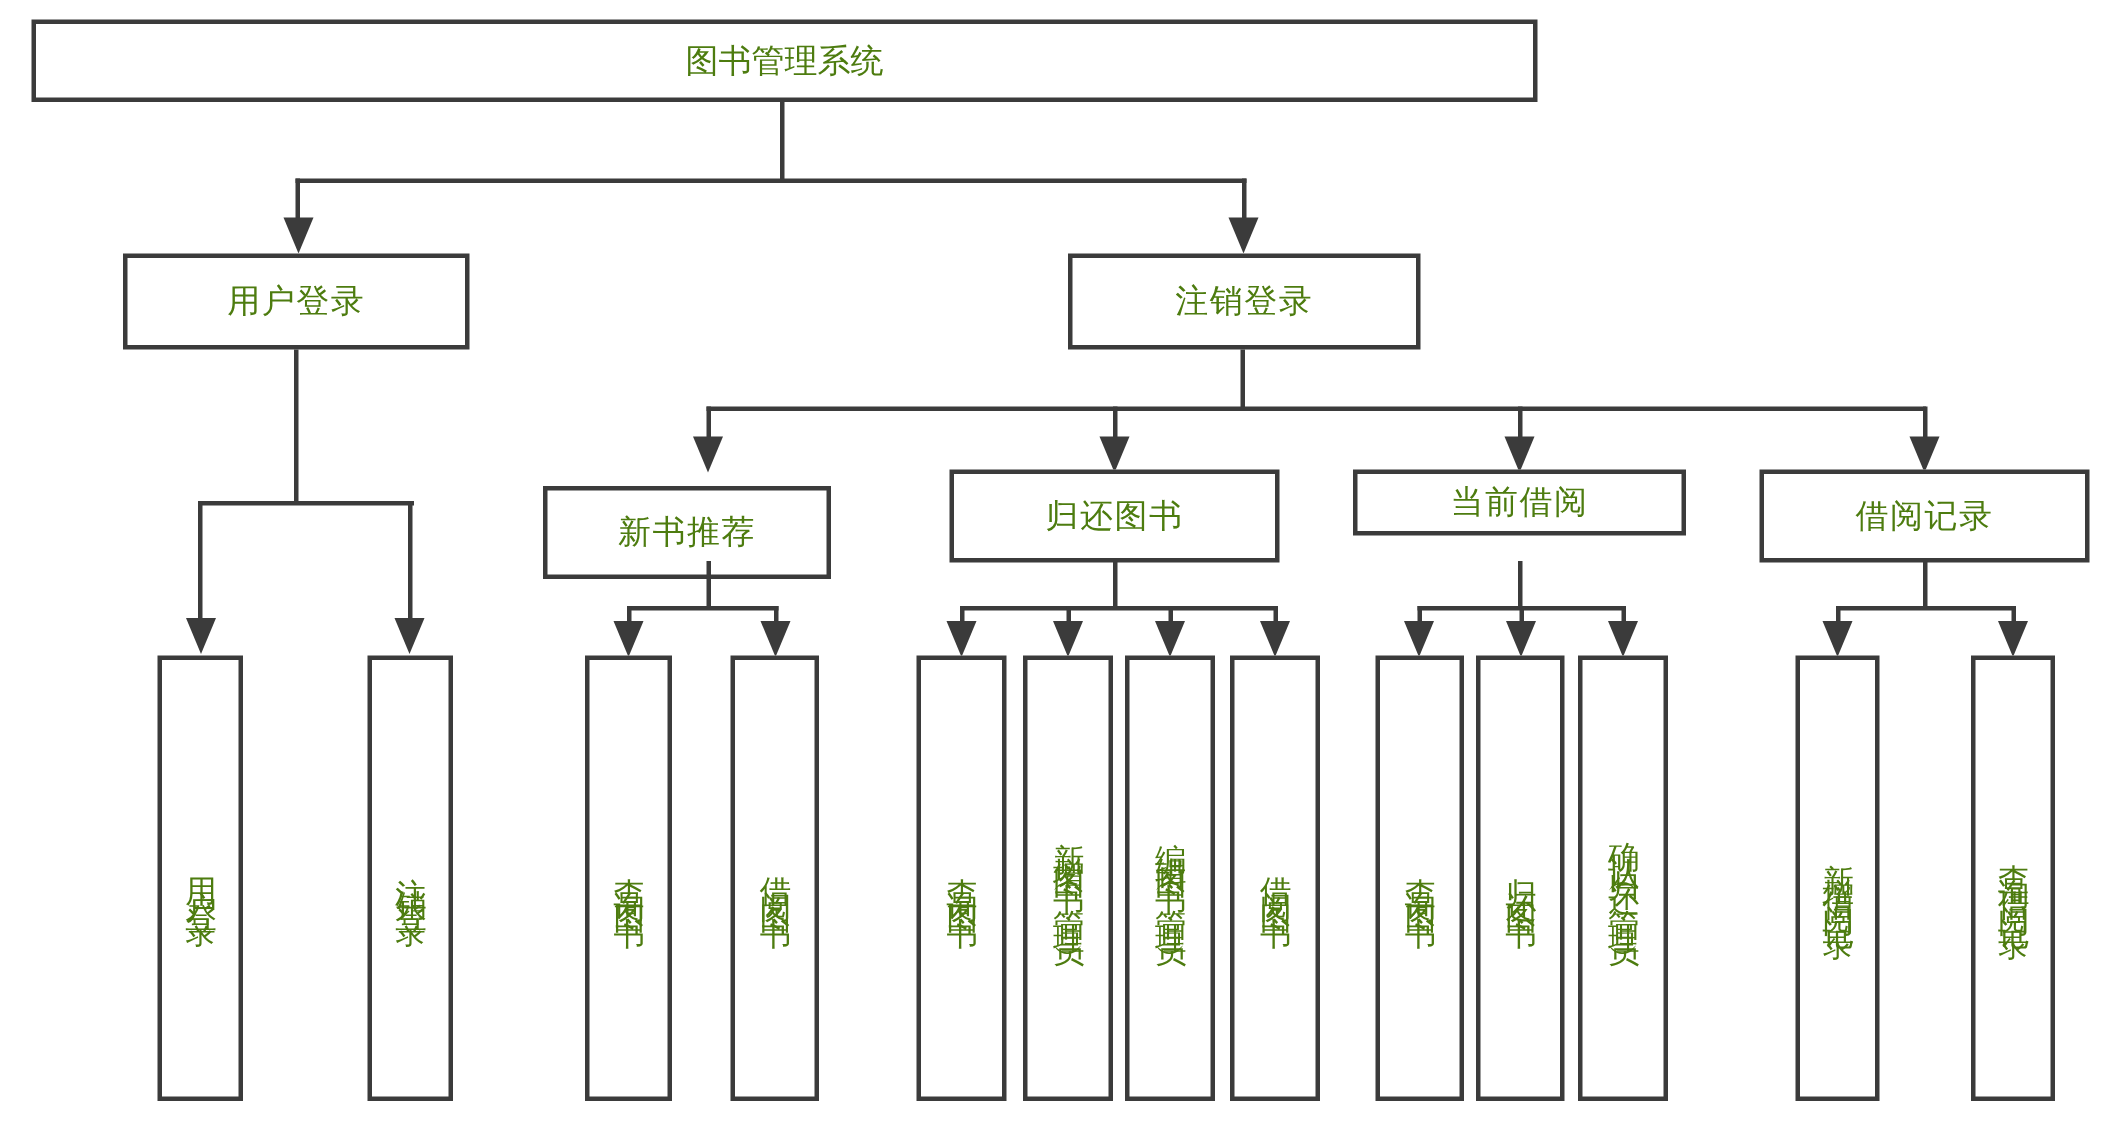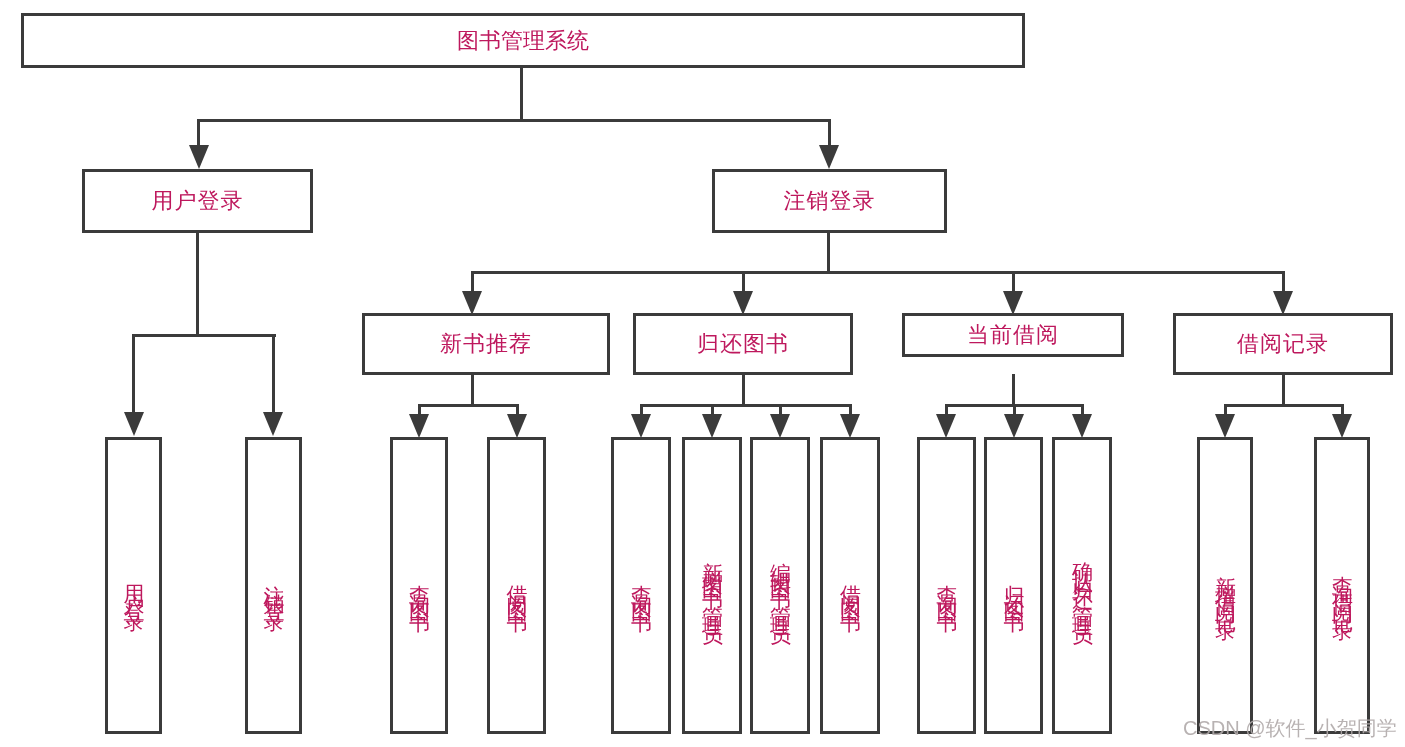--- a/index.html
+++ b/index.html
@@ -2,22 +2,22 @@
 <html><head>
 <meta charset="utf-8">
 <style>
   html,body { margin:0; padding:0; background:#ffffff; }
   .canvas {
     position:relative; width:1405px; height:747px; background:#ffffff;
     font-family:"Liberation Sans", sans-serif; overflow:hidden;
   }
   .node {
     position:absolute; box-sizing:border-box;
-    border:3px solid #3b3b3b; background:#ffffff; color:#be185d;
-    display:flex; align-items:center; justify-content:center;font-family:Liberation Serif, serif;
+    border:3px solid #3b3b3b; background:#ffffff; color:#4d7c0f;
+    display:flex; align-items:center; justify-content:center;
   }
   .h-node { font-size:22px; letter-spacing:1px; }
   .root-node { font-size:22px; }
   .leaf { font-size:21px; }
   .leaf .vtext {
     writing-mode:vertical-rl; text-orientation:mixed;
     letter-spacing:9px; line-height:1;
   }
   .vline { position:absolute; width:3px; background:#3b3b3b; }
   .hline { position:absolute; height:3px; background:#3b3b3b; }
@@ -65,21 +65,21 @@
   <div class="hline" style="left:471px;top:271px;width:813px;"></div>
   <div class="vline" style="left:471px;top:271px;height:22px;"></div>
   <div class="arrow" style="left:462px;top:291px;"></div>
   <div class="vline" style="left:742px;top:271px;height:22px;"></div>
   <div class="arrow" style="left:733px;top:291px;"></div>
   <div class="vline" style="left:1012px;top:271px;height:22px;"></div>
   <div class="arrow" style="left:1003px;top:291px;"></div>
   <div class="vline" style="left:1282px;top:271px;height:22px;"></div>
   <div class="arrow" style="left:1273px;top:291px;"></div>
 
-  <div class="node h-node" style="left:362px;top:313px;width:248px;height:62px;">
+  <div class="node h-node" style="left:362px;top:324px;width:192px;height:62px;">
     <span>新书推荐</span>
   </div>
   <div class="node h-node" style="left:633px;top:313px;width:220px;height:62px;">
     <span>归还图书</span>
   </div>
   <div class="node h-node" style="left:902px;top:313px;width:222px;height:44px;">
     <span>当前借阅</span>
   </div>
   <div class="node h-node" style="left:1173px;top:313px;width:220px;height:62px;">
     <span>借阅记录</span>
@@ -156,15 +156,14 @@
     <span class="vtext">确认归还（管理员）</span>
   </div>
 
   <div class="node leaf" style="left:1197px;top:437px;width:56px;height:297px;">
     <span class="vtext">新增借阅记录</span>
   </div>
   <div class="node leaf" style="left:1314px;top:437px;width:56px;height:297px;">
     <span class="vtext">查询借阅记录</span>
   </div>
 
-  <div class="watermark">CSDN @软件_小贺同学</div>
 
 </div>
 
 </body></html>

